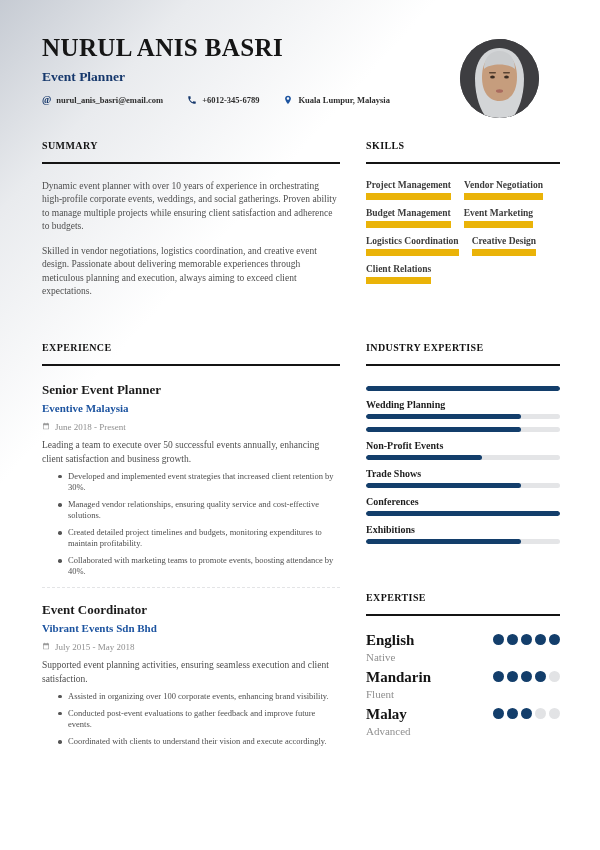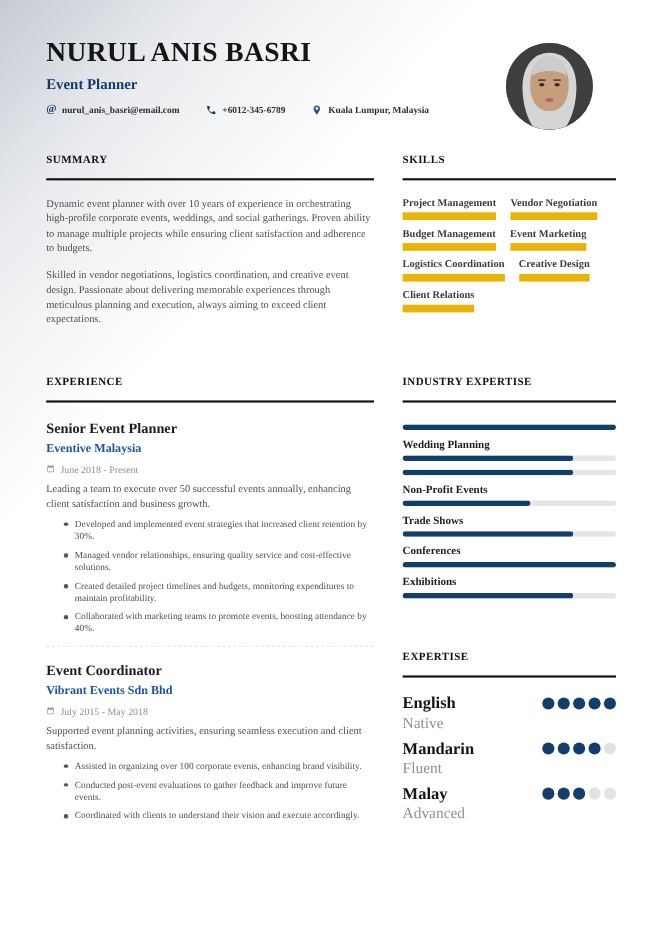--- a/index.html
+++ b/index.html
@@ -60,21 +60,21 @@
   .industry { margin-top:50px; }
   .ind-item { margin-bottom:8px; }
   .ind-label { font-size:10px; font-weight:700; color:#1d1d1d; }
   .bar-track { margin-top:4px; height:5px; border-radius:3px; background:#e4e5e7; overflow:hidden; }
   .bar-fill { height:100%; border-radius:3px; background:#133e6b; }
 
   
   .languages { margin-top:48px; }
   .lang-row { display:flex; justify-content:space-between; align-items:flex-start; margin-bottom:6px; }
   .lang-name { font-size:15px; font-weight:700; color:#141414; }
-  .lang-level { margin-top:2px; font-size:14px; color:#8f8f8f; }
+  .lang-level { margin-top:2px; font-size:11px; color:#8f8f8f; }
   .dots { display:flex; gap:3px; margin-top:2px; }
   .dot { width:11px; height:11px; border-radius:50%; }
   .dot.filled { background:#133e6b; }
   .dot.empty { background:#e2e3e5; }
 
   .icon-navy { fill:#16386c; }
   .icon-blue { fill:#1d54a0; }
   .icon-gray { fill:#9b9b9b; }
 </style>
 </head>

